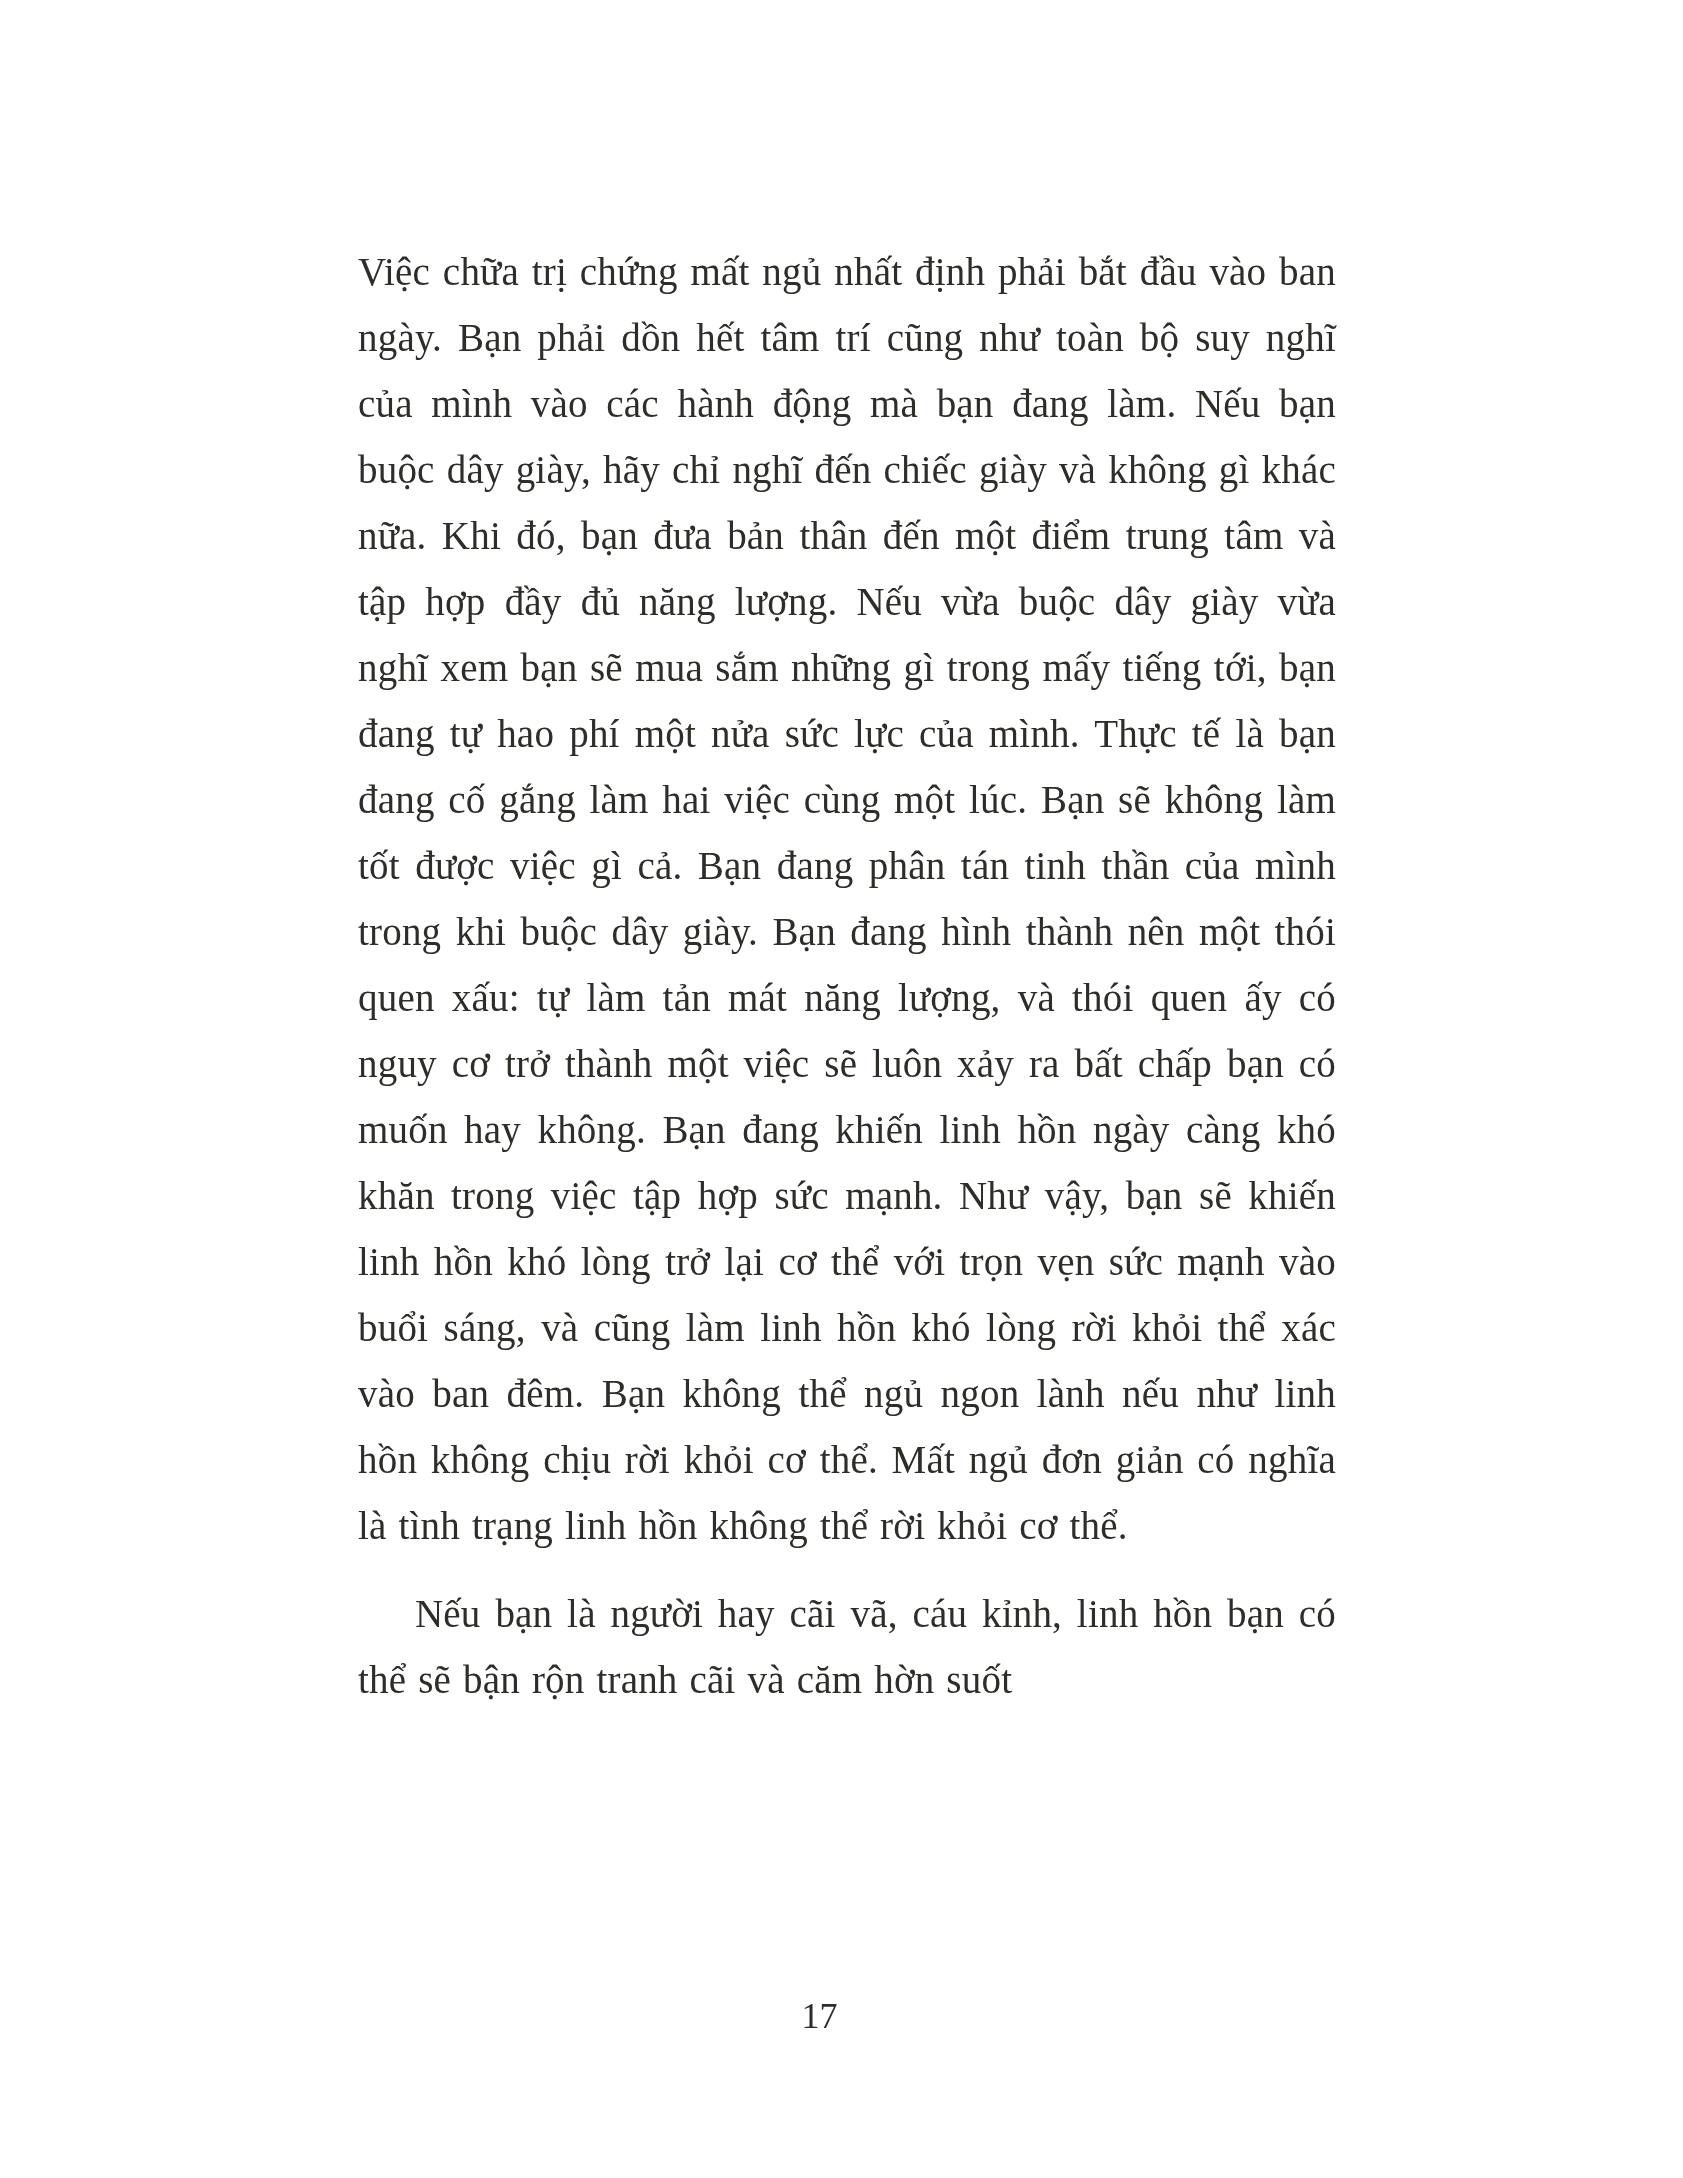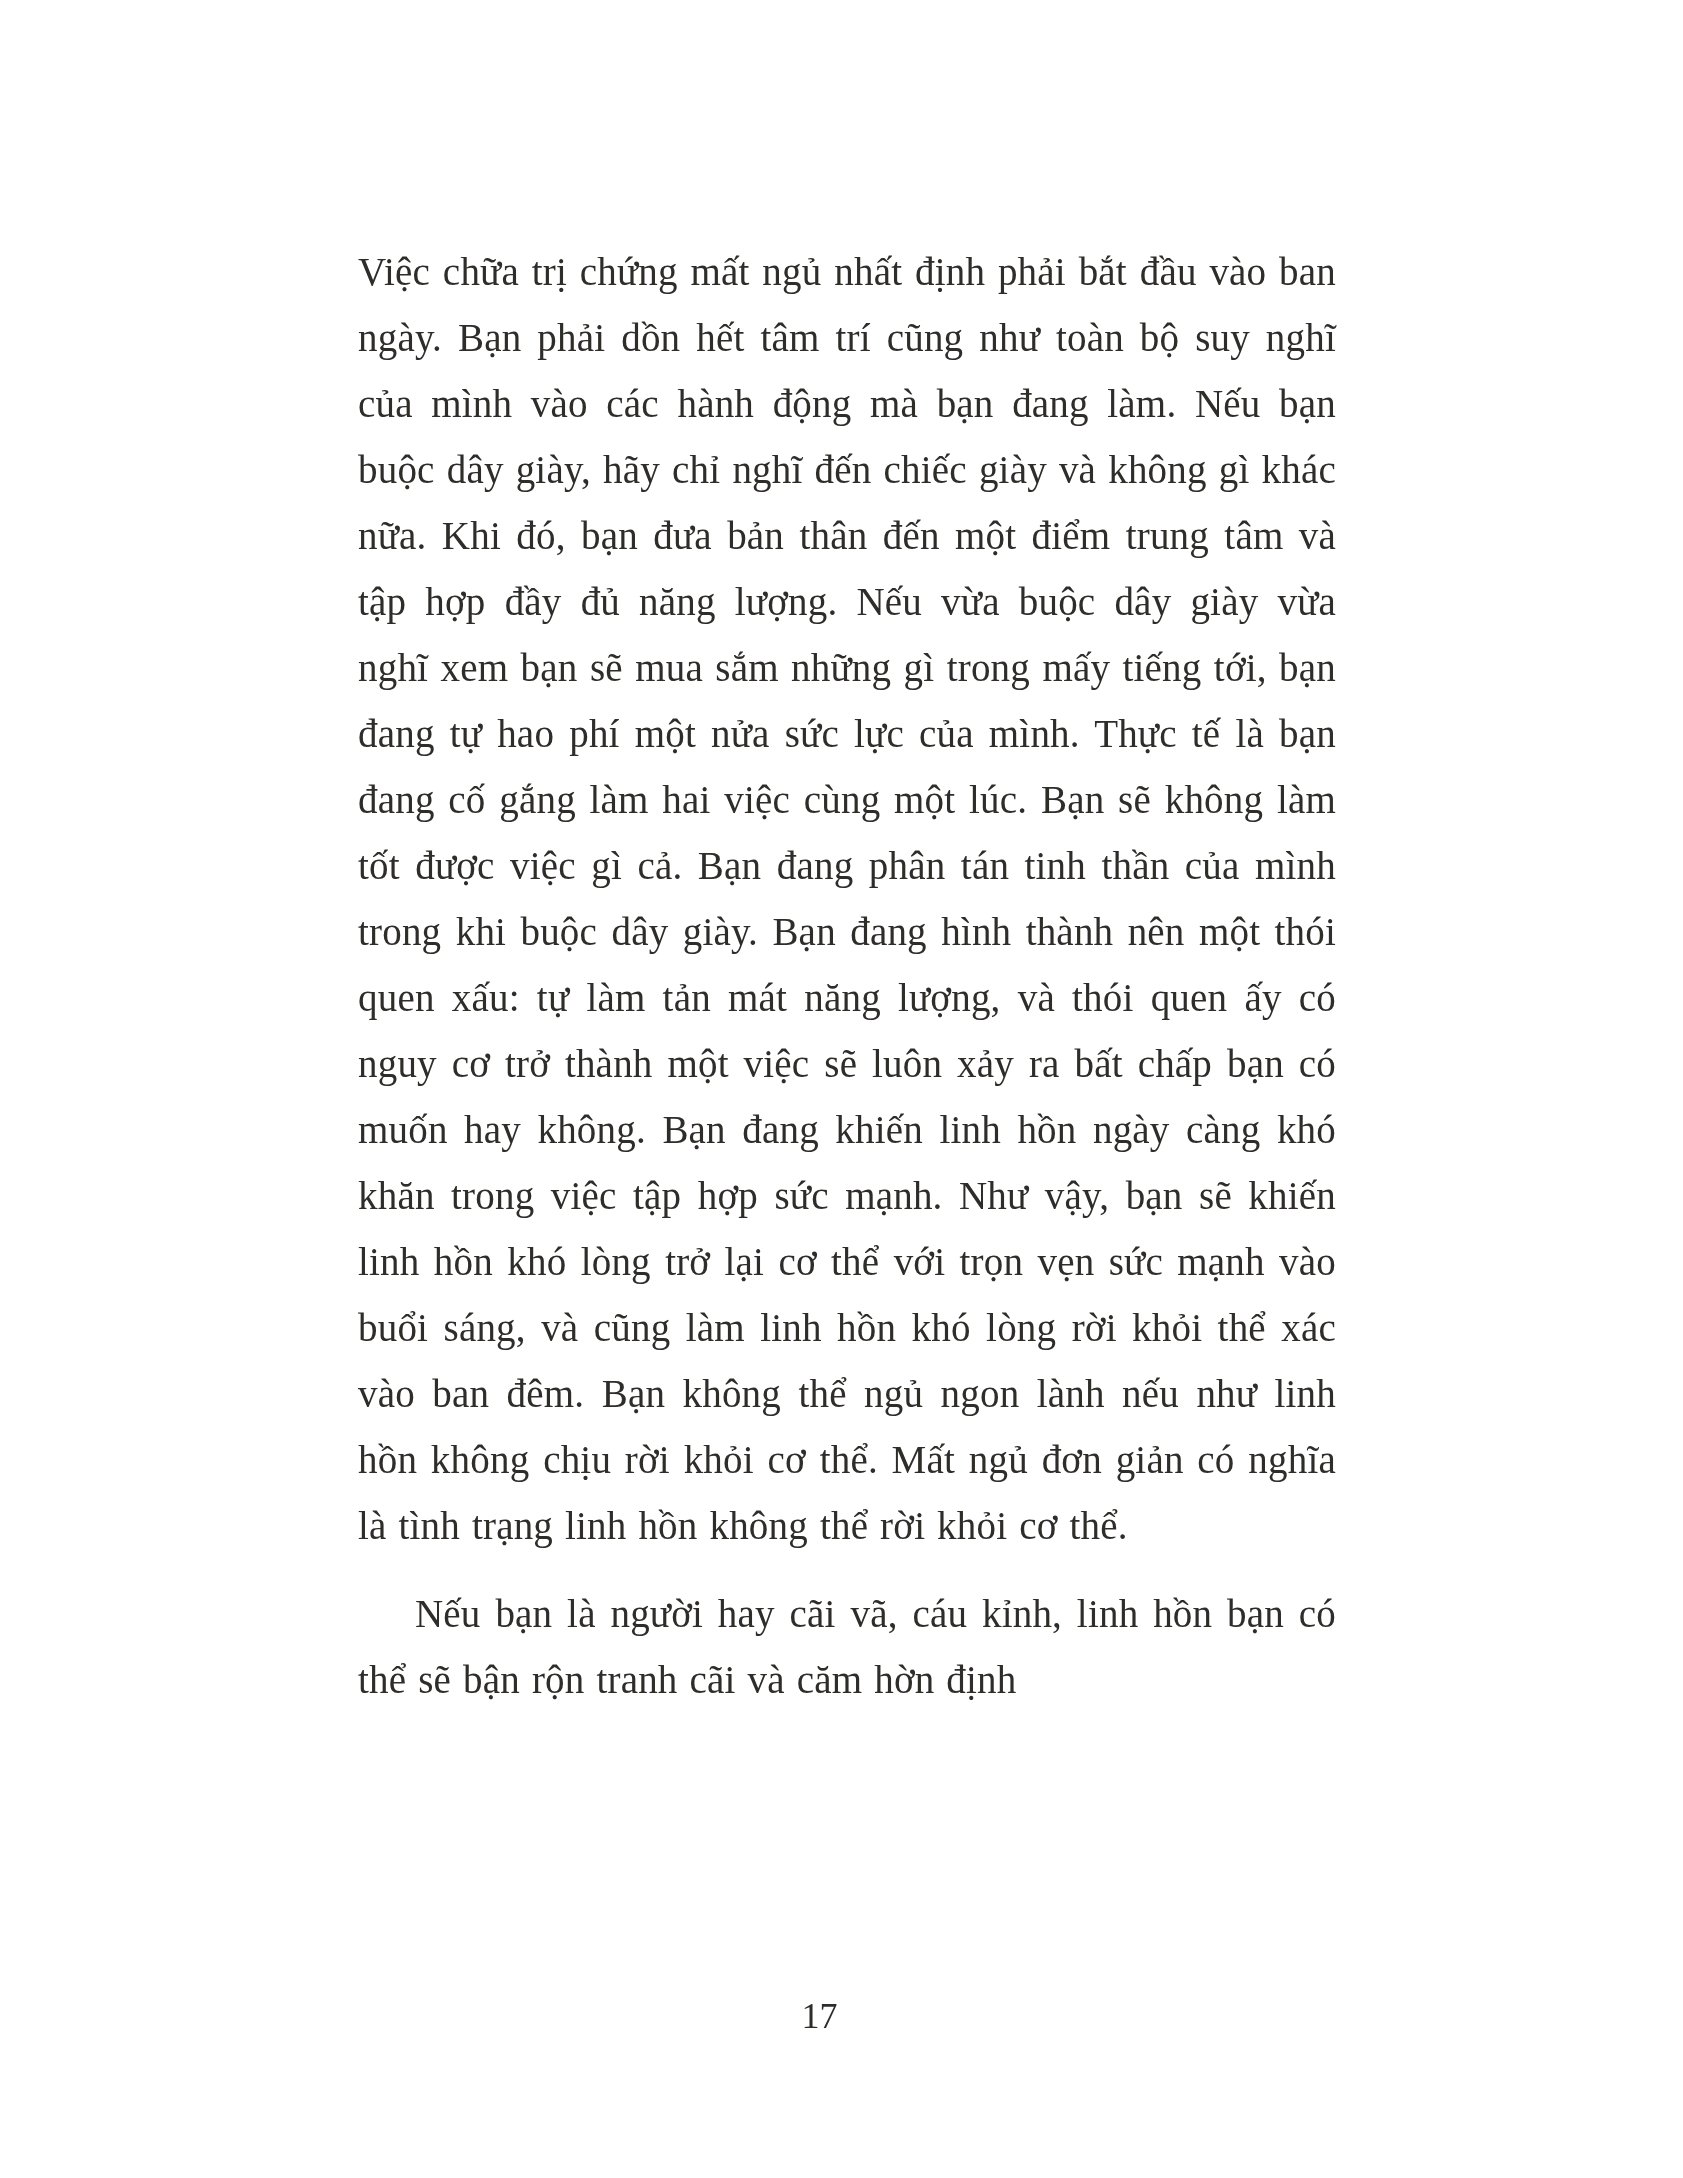--- a/index.html
+++ b/index.html
@@ -43,17 +43,17 @@
       text-align: center;
       font-size: 36px;
       color: #2e2d2a;
     }
   </style>
 </head>
 <body>
 
 <main class="text-block">
   <p class="para">Việc chữa trị chứng mất ngủ nhất định phải bắt đầu vào ban ngày. Bạn phải dồn hết tâm trí cũng như toàn bộ suy nghĩ của mình vào các hành động mà bạn đang làm. Nếu bạn buộc dây giày, hãy chỉ nghĩ đến chiếc giày và không gì khác nữa. Khi đó, bạn đưa bản thân đến một điểm trung tâm và tập hợp đầy đủ năng lượng. Nếu vừa buộc dây giày vừa nghĩ xem bạn sẽ mua sắm những gì trong mấy tiếng tới, bạn đang tự hao phí một nửa sức lực của mình. Thực tế là bạn đang cố gắng làm hai việc cùng một lúc. Bạn sẽ không làm tốt được việc gì cả. Bạn đang phân tán tinh thần của mình trong khi buộc dây giày. Bạn đang hình thành nên một thói quen xấu: tự làm tản mát năng lượng, và thói quen ấy có nguy cơ trở thành một việc sẽ luôn xảy ra bất chấp bạn có muốn hay không. Bạn đang khiến linh hồn ngày càng khó khăn trong việc tập hợp sức mạnh. Như vậy, bạn sẽ khiến linh hồn khó lòng trở lại cơ thể với trọn vẹn sức mạnh vào buổi sáng, và cũng làm linh hồn khó lòng rời khỏi thể xác vào ban đêm. Bạn không thể ngủ ngon lành nếu như linh hồn không chịu rời khỏi cơ thể. Mất ngủ đơn giản có nghĩa là tình trạng linh hồn không thể rời khỏi cơ thể.</p>
-  <p class="para indented">Nếu bạn là người hay cãi vã, cáu kỉnh, linh hồn bạn có thể sẽ bận rộn tranh cãi và căm hờn định</p>
+  <p class="para indented">Nếu bạn là người hay cãi vã, cáu kỉnh, linh hồn bạn có thể sẽ bận rộn tranh cãi và căm hờn suốt</p>
 </main>
 
 <div class="page-number">17</div>
 
 
 </body></html>

